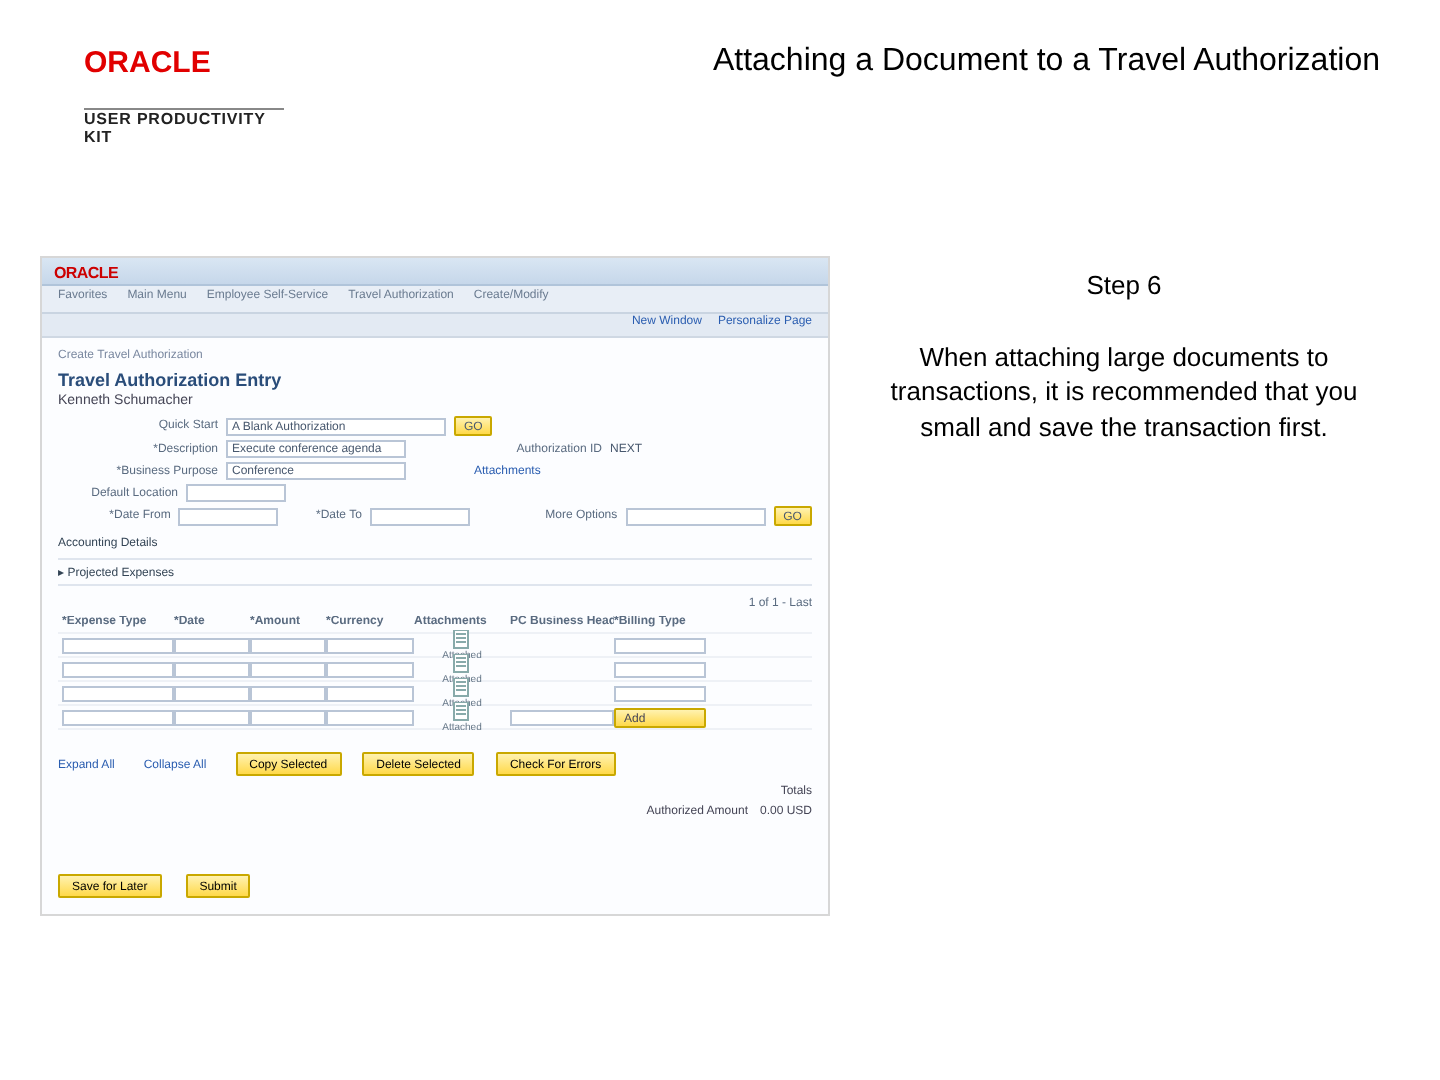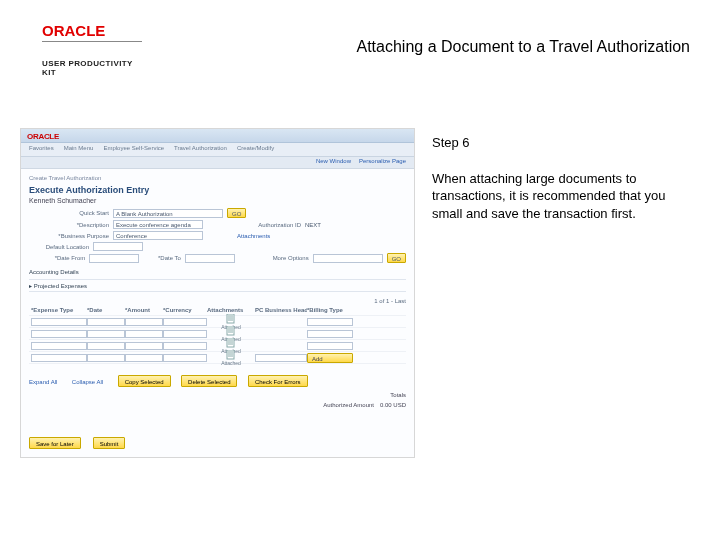--- a/index.html
+++ b/index.html
@@ -3,26 +3,26 @@
 <meta charset="utf-8">
 <style>
   * { box-sizing: border-box; margin: 0; padding: 0; }
   html, body { width: 720px; height: 540px; font-family: Arial, Helvetica, sans-serif; background: #fff; color: #000; }
   .slide { width: 720px; height: 540px; position: relative; }
 
   
   .hdr { position: absolute; top: 22px; left: 42px; right: 30px; height: 36px; }
   .logo-wrap { float: left; }
   .ora-logo { display: block; }
-  .upk { font-size: 8px; letter-spacing: 0.4px; font-weight: 700; color: #222; margin-top: 1px; border-top: 1px solid #888; padding-top: 17px; width: 100px; }
-  .doc-title { position: absolute; right: 0; top: 16px; font-size: 16px; font-weight: 400; }
+  .upk { font-size: 8px; letter-spacing: 0.4px; font-weight: 700; color: #222; margin-top: 14px; border-top: 1px solid #888; padding-top: 0; width: 100px; }
+  .doc-title { position: absolute; right: 0; top: 0; font-size: 16px; font-weight: 400; }
 
   
   .shot { position: absolute; top: 128px; left: 20px; width: 395px; height: 330px; border: 1px solid #d7d7d7; background: #f2f4f8; overflow: hidden; }
-  .panel { position: absolute; top: 134px; left: 432px; width: 260px; font-size: 13px; line-height: 1.35; }
+  .panel { position: absolute; top: 134px; left: 432px; width: 260px; font-size: 13px; line-height: 1.35; text-align: center; }
   .step { font-weight: 400; margin-bottom: 18px; }
   .para { margin-bottom: 16px; }
 
   
   .ss-top { background: linear-gradient(#d9e6f3, #c6d7ea); height: 14px; border-bottom: 1px solid #b0c4da; }
   .ss-menu { background: #e8eef6; height: 14px; border-bottom: 1px solid #c9d4e1; font-size: 6px; color: #6a7b90; display: flex; gap: 10px; padding: 2px 8px; }
   .ss-logo { position: absolute; top: 3px; left: 6px; color: #c00; font-weight: 900; font-size: 8px; letter-spacing: -0.3px; }
   .ss-bar { background: #e3eaf3; height: 12px; border-bottom: 1px solid #cfd8e3; display:flex; justify-content:flex-end; gap:8px; padding:1px 8px; font-size:6px; color:#5a6b80; }
   .ss-body { padding: 6px 8px; background: #fcfdff; height: calc(100% - 40px); position: relative; }
   .ss-crumb { font-size: 6px; color: #7a88a0; margin-bottom: 4px; }
@@ -70,21 +70,21 @@
       <span>Employee Self-Service</span>
       <span>Travel Authorization</span>
       <span>Create/Modify</span>
     </div>
     <div class="ss-bar">
       <span class="ss-link">New Window</span>
       <span class="ss-link">Personalize Page</span>
     </div>
     <div class="ss-body">
       <div class="ss-crumb">Create Travel Authorization</div>
-      <div class="ss-h1">Execute Authorization Entry</div>
+      <div class="ss-h1">Travel Authorization Entry</div>
       <div class="ss-sub">Kenneth Schumacher</div>
 
       <div class="ss-row">
         <div class="ss-label">Quick Start</div>
         <div class="ss-field" style="flex:0 0 110px;font-size:6px;padding:0 2px;line-height:9px;">A Blank Authorization</div>
         <div class="ss-go">GO</div>
       </div>
 
       <div class="ss-row">
         <div class="ss-label">*Description</div>

